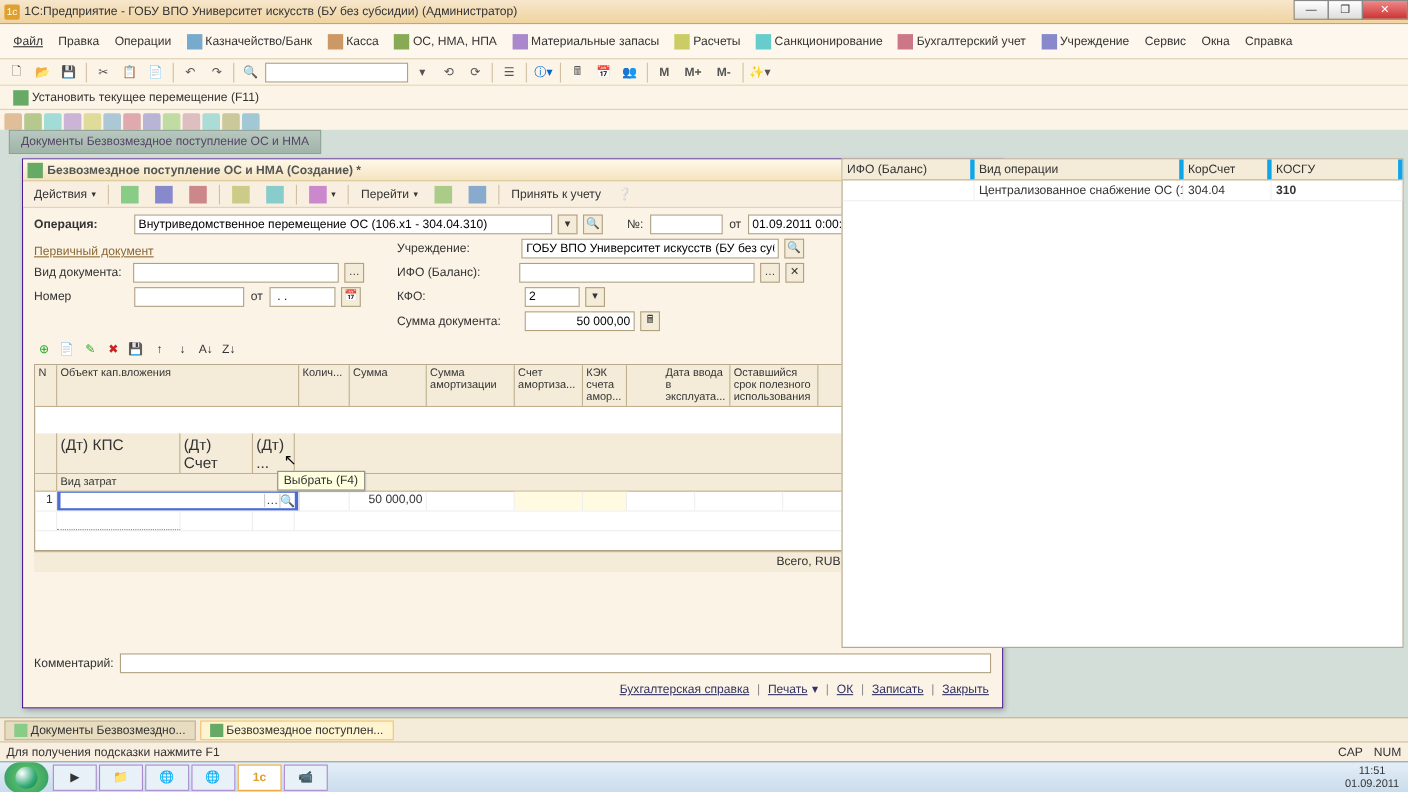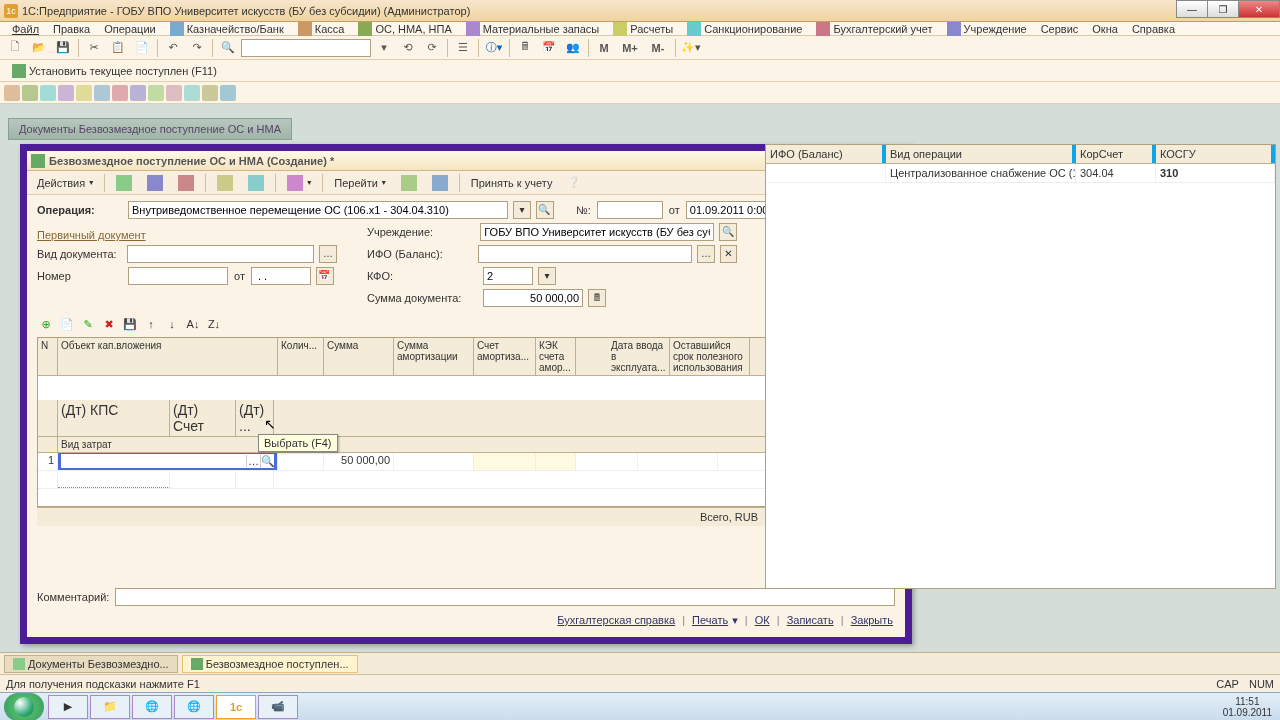--- a/index.html
+++ b/index.html
@@ -5,40 +5,40 @@
 * { box-sizing: border-box; margin: 0; padding: 0; }
 body { font-family: Tahoma, Arial, sans-serif; font-size: 11px; background: #d4ded9; width: 1280px; height: 720px; overflow: hidden; position: relative; color: #333; }
 
 .titlebar { background: linear-gradient(#f7e6cc, #f0d4a0); height: 22px; display: flex; align-items: center; padding: 0 4px; border-bottom: 1px solid #c0a060; }
 .titlebar .tb-icon { width: 14px; height: 14px; background: #e0a030; border-radius: 2px; margin-right: 4px; font-size:9px; text-align:center; line-height:14px; color:#fff;}
 .titlebar .tb-title { flex: 1; font-size: 11px; color: #333; }
 .win-buttons { position: absolute; top: 0; right: 0; display: flex; }
 .win-btn { width: 32px; height: 18px; border: 1px solid #888; background: linear-gradient(#fff,#ddd); display:flex; align-items:center; justify-content:center; font-size:10px; margin-left:-1px;}
 .win-btn.close { background: linear-gradient(#e88,#c33); color:#fff; width:42px;}
 
-.menubar { background: #fef7ed; height: 14px; display:flex; align-items:center; padding: 0 6px; border-bottom:1px solid #d8c8a8; gap:2px;}
+.menubar { background: #fef7ed; height: 32px; display:flex; align-items:center; padding: 0 6px; border-bottom:1px solid #d8c8a8; gap:2px;}
 .menubar .m-item { padding: 2px 6px; cursor:default; display:flex; align-items:center; gap:3px;}
 .menubar .m-item u { text-decoration: underline; }
 .m-icon { width:14px; height:14px; display:inline-block; }
 
 .toolbar { background: #fcf4e6; height: 24px; display:flex; align-items:center; padding:0 4px; gap:2px; border-bottom:1px solid #e0d0b0;}
 .tbtn { width:22px; height:20px; border:1px solid transparent; display:flex; align-items:center; justify-content:center; font-size:11px; color:#555;}
 .tsep { width:1px; height:18px; background:#d0c0a0; margin:0 2px;}
 .tinput { width:130px; height:18px; border:1px solid #b0a080; background:#fff;}
 
 .secondbar { background:#fcf4e6; height:22px; display:flex; align-items:center; padding:0 8px; border-bottom:1px solid #e0d0b0;}
 .secondbar .tbtn2 { padding:2px 4px; display:flex; align-items:center; gap:3px;}
 
 .thirdbar { background:#fcf4e6; height:22px; display:flex; align-items:center; padding:0 4px; gap:2px; border-bottom:1px solid #e0d0b0;}
 .ticon { width:16px; height:16px; background:#7aa; border-radius:2px; opacity:0.6;}
 
 .mdi-area { position:absolute; top:118px; left:0; right:0; bottom:58px; background:#d4ded9;}
 .mdi-tab { position:absolute; top:0; left:8px; background:linear-gradient(#b8c8c0,#a0b4a8); color:#546; padding:4px 10px; border:1px solid #8aa090; font-size:11px;}
 
-.doc-window { position:absolute; top:26px; left:20px; width:892px; height:500px; background:#fbf3e5; border:7px solid #4c1d95; box-shadow:2px 2px 5px rgba(0,0,0,0.3);}
+.doc-window { position:absolute; top:26px; left:20px; width:892px; height:500px; background:#fbf3e5; border:1px solid #4c1d95; box-shadow:2px 2px 5px rgba(0,0,0,0.3);}
 .dw-title { height:20px; background:linear-gradient(#fff8e8,#f4e4c0); display:flex; align-items:center; padding:0 4px; border-bottom:1px solid #d0b880;}
 .dw-title .dwt-icon{width:14px;height:14px;background:#6a6;margin-right:4px;}
 .dw-title .dwt-text{flex:1; font-size:11px; font-weight:bold; color:#555;}
 .dw-title .dwt-btns{display:flex; gap:1px;}
 .dw-title .dwt-btns span{width:16px;height:14px; border:1px solid #aaa; background:#f8f8f8; text-align:center; line-height:12px; font-size:10px;}
 
 .dw-toolbar { height:24px; background:#f8efe0; display:flex; align-items:center; padding:0 4px; gap:3px; border-bottom:1px solid #e0d0b0;}
 .dw-toolbar .dtbtn{padding:2px 5px; border:1px solid transparent; display:flex; align-items:center; gap:2px;}
 .dw-toolbar .dtbtn.drop::after{content:"▾"; font-size:8px; margin-left:2px;}
 .dw-toolbar .dicon{width:16px;height:16px;display:inline-block;}
@@ -200,21 +200,21 @@
   <span class="tbtn" style="font-weight:bold;">М</span>
   <span class="tbtn" style="font-weight:bold; width:26px;">М+</span>
   <span class="tbtn" style="font-weight:bold; width:26px;">М-</span>
   <span class="tsep"></span>
   <span class="tbtn">✨▾</span>
 </div>
 
 <div class="secondbar">
   <span class="tbtn2">
     <span style="width:14px;height:14px;background:#6a6;display:inline-block;"></span>
-    <span>Установить текущее поступлен (F11)</span>
+    <span>Установить текущее перемещение (F11)</span>
   </span>
 </div>
 
 <div class="thirdbar">
   <span class="ticon" style="background:#c96;"></span>
   <span class="ticon" style="background:#8a5;"></span>
   <span class="ticon" style="background:#6cc;"></span>
   <span class="ticon" style="background:#a8c;"></span>
   <span class="ticon" style="background:#cc6;"></span>
   <span class="ticon" style="background:#7ac;"></span>

